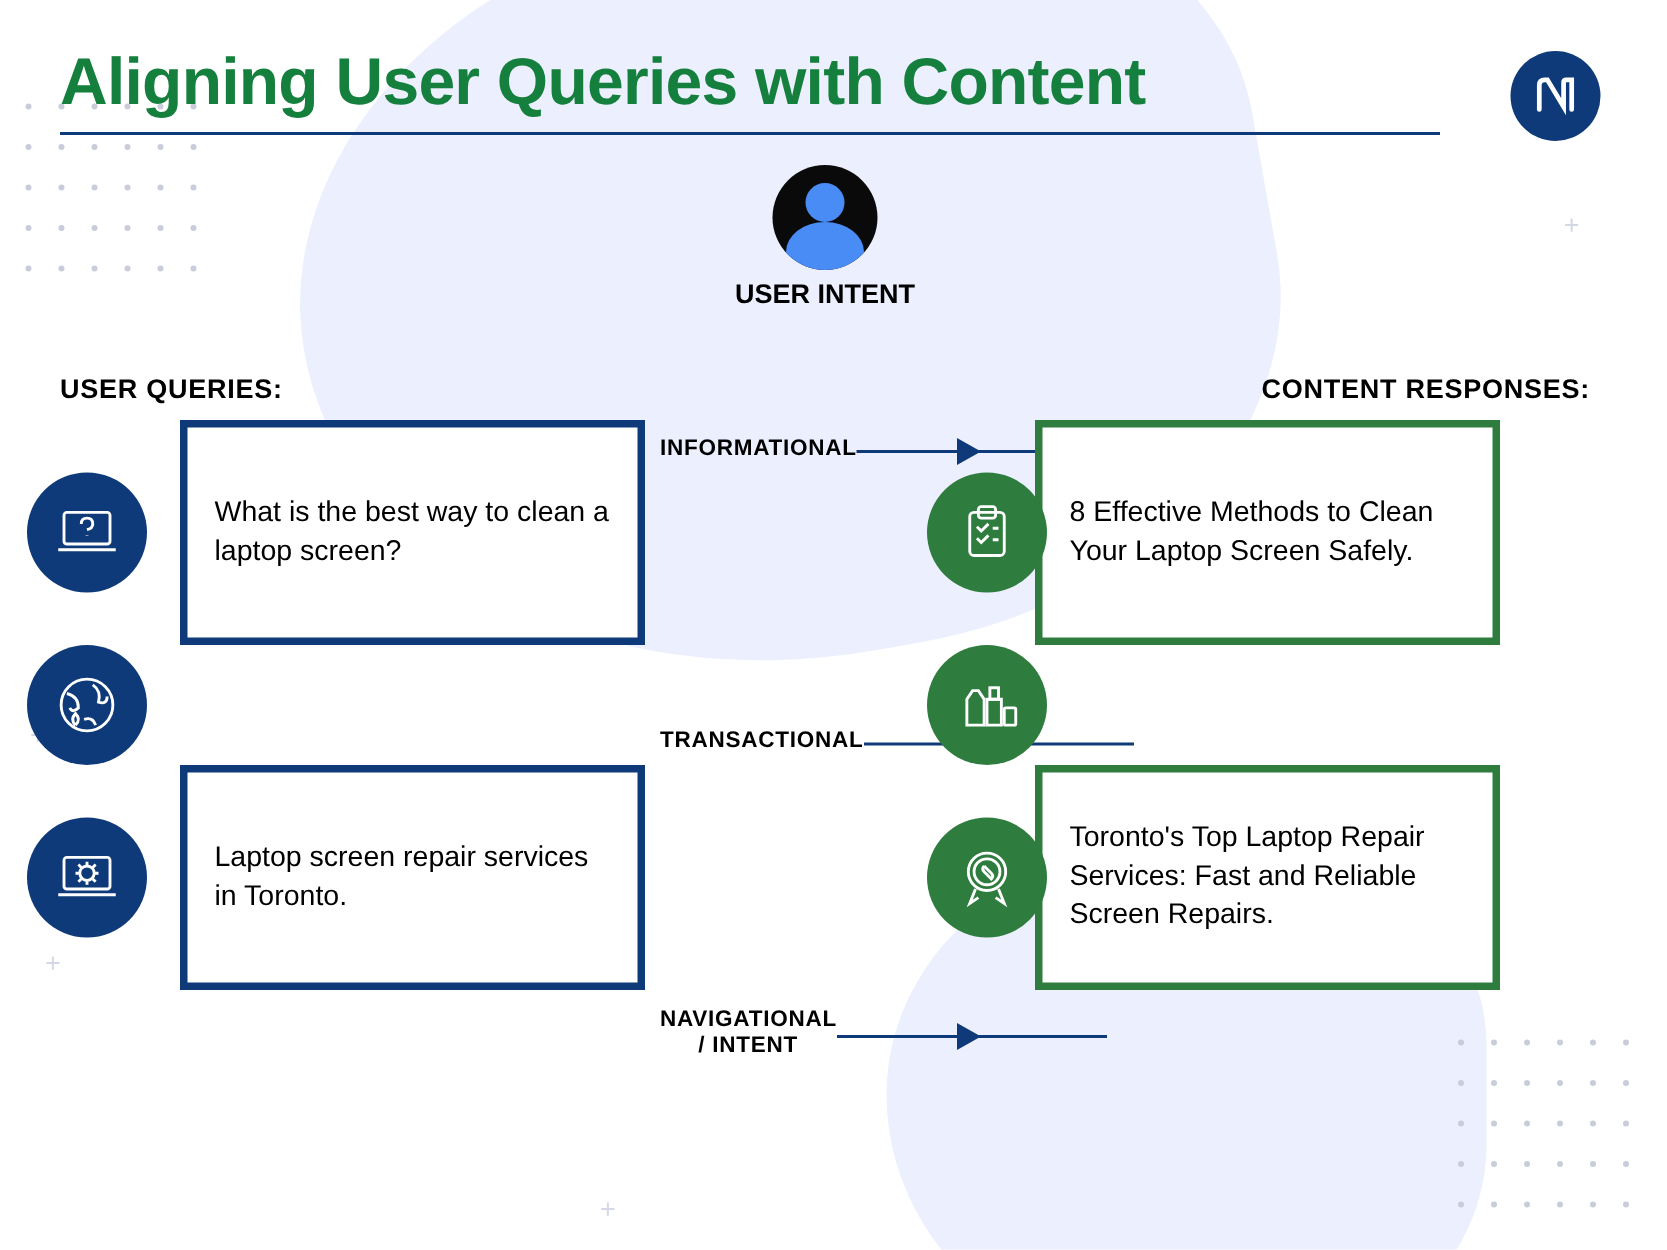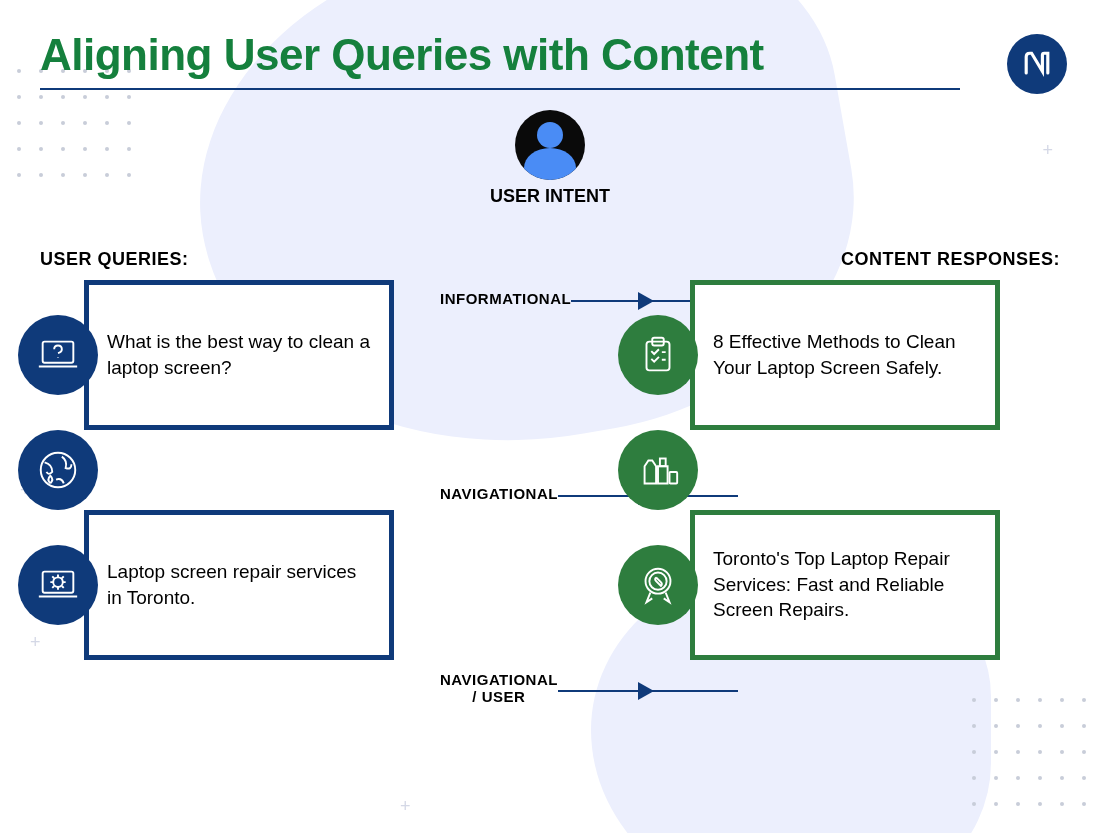--- a/index.html
+++ b/index.html
@@ -86,21 +86,21 @@
   border: 5px solid;
   background: #fff;
   padding: 16px 18px;
   font-size: 19px;
   line-height: 1.35;
   width: 310px;
   height: 150px;
   display: flex;
   align-items: center;
 }
-.card-left { border-color: #0f3a7a; margin-left: 44px; }
+.card-left { border-color: #0f3a7a; margin-left: 80px; }
 .card-right { border-color: #2e7d3e; margin-left: 30px; }
 .icon-circle {
   width: 80px; height: 80px;
   border-radius: 50%;
   display: flex;
   align-items: center;
   justify-content: center;
   position: absolute;
   z-index: 2;
 }
@@ -235,25 +235,25 @@
     </div>
 
     <div class="col-mid">
       <div class="user-icon"></div>
       <div class="mid-heading">USER INTENT</div>
       <div class="intent-block">
         <div class="intent-label">INFORMATIONAL</div>
         <div class="arrow"></div>
       </div>
       <div class="intent-block" style="margin-top:40px">
-        <div class="intent-label">NAVIGATIONAL</div>
+        <div class="intent-label">TRANSACTIONAL</div>
         <div class="arrow"></div>
       </div>
       <div class="intent-block" style="margin-top:40px">
-        <div class="intent-label">NAVIGATIONAL / USER</div>
+        <div class="intent-label">NAVIGATIONAL / INTENT</div>
         <div class="arrow"></div>
       </div>
     </div>
 
     <div class="col-right">
       <div class="col-heading">CONTENT RESPONSES:</div>
       <div class="rows">
         <div class="row-wrap">
           <div class="icon-circle icon-right pos">
             <svg class="ico" viewBox="0 0 48 48">

